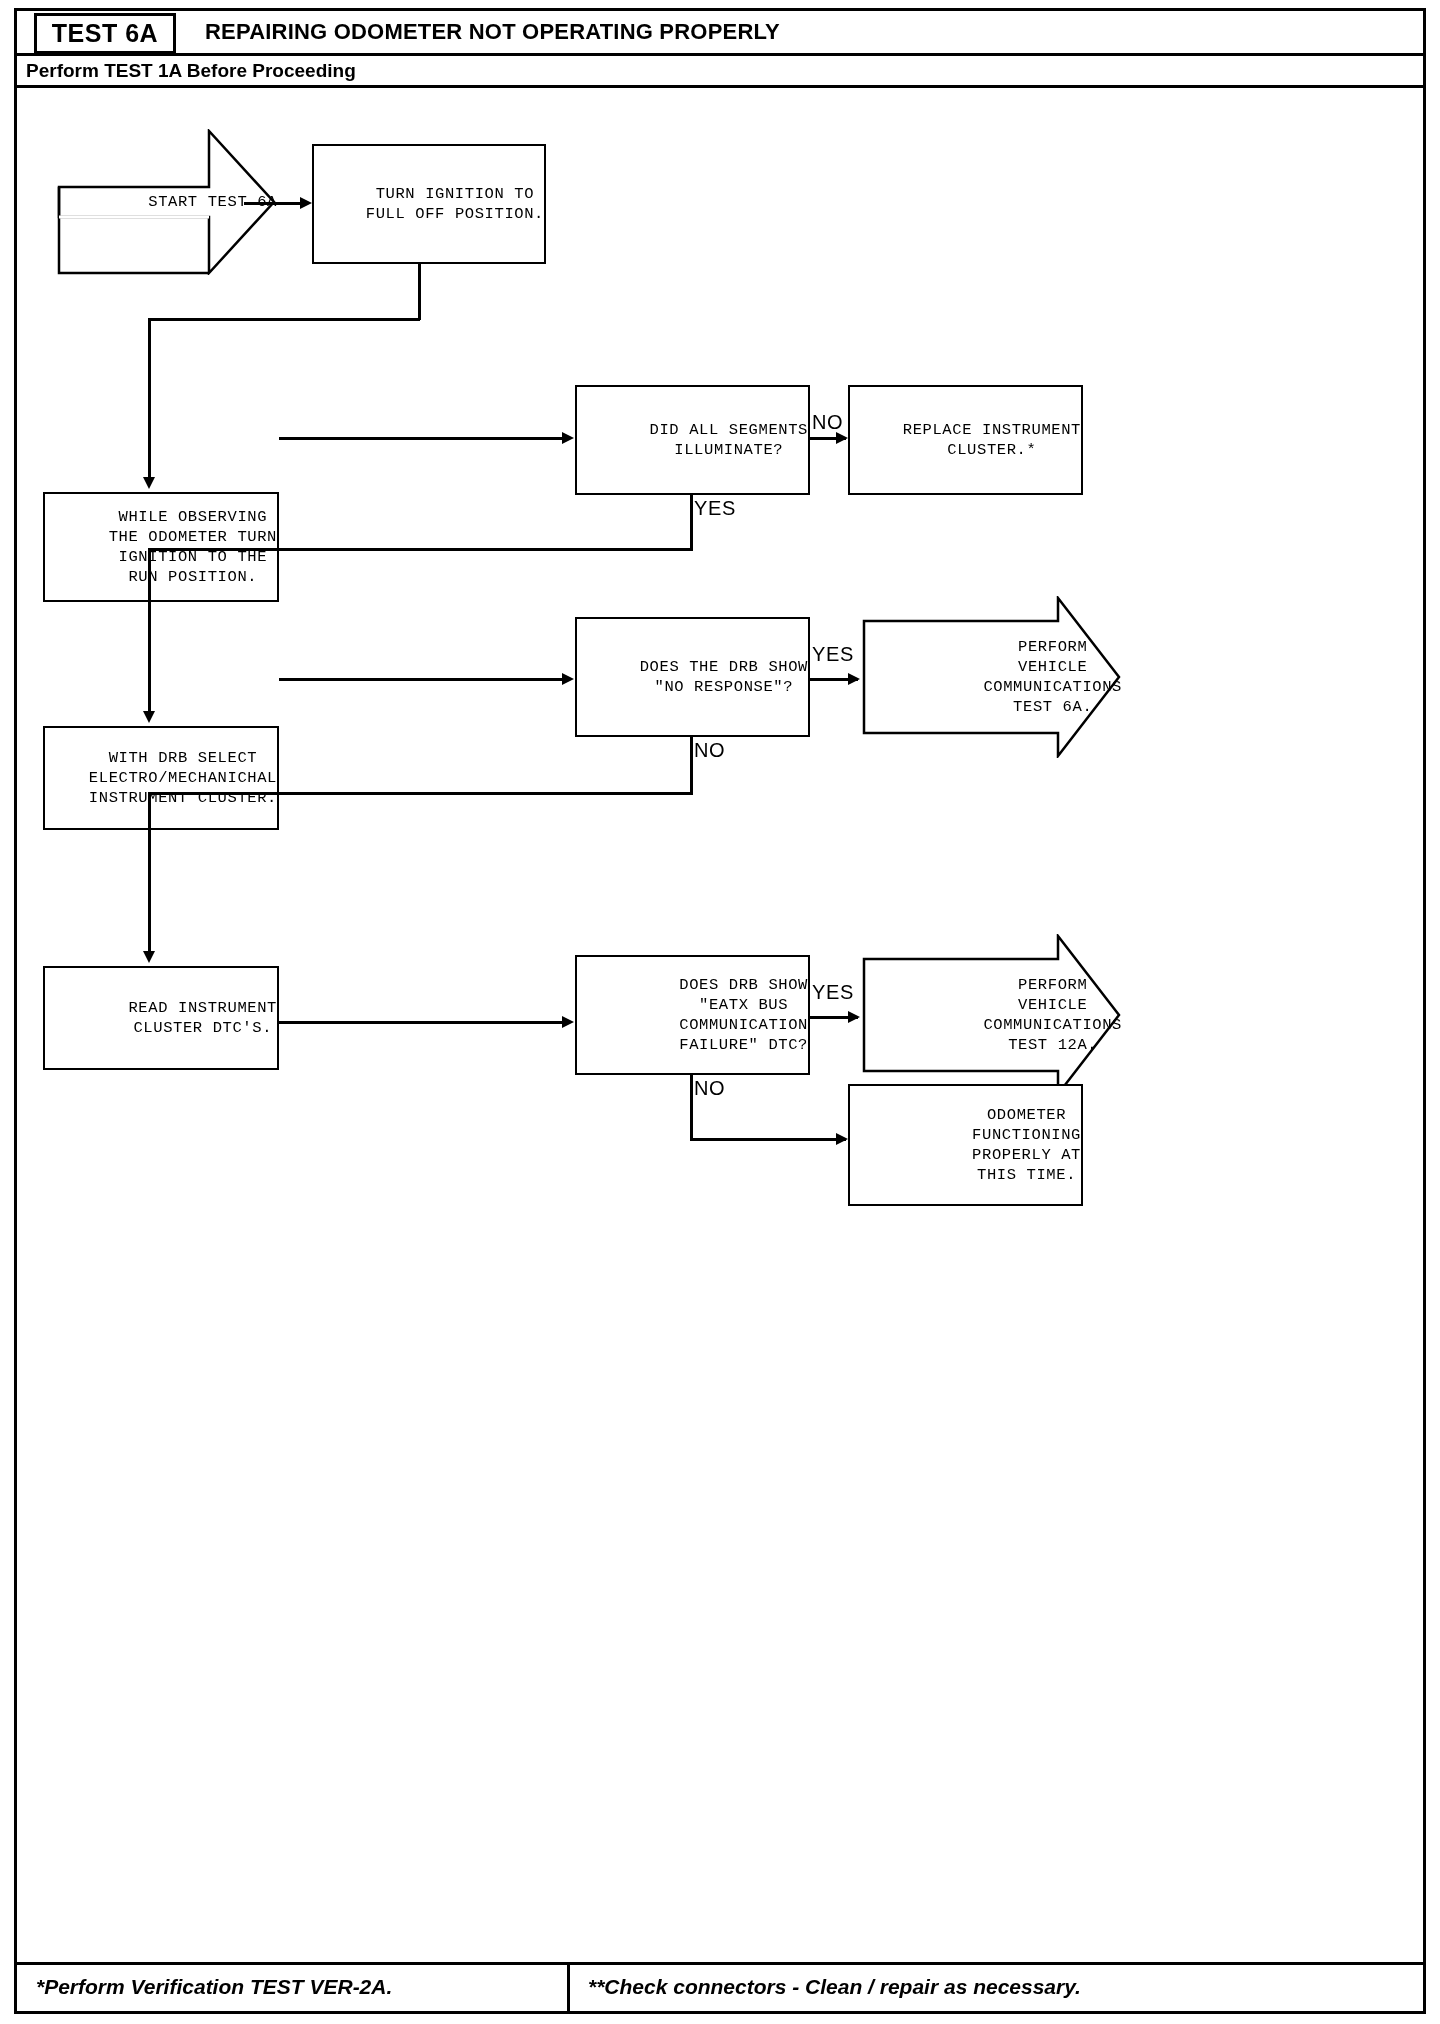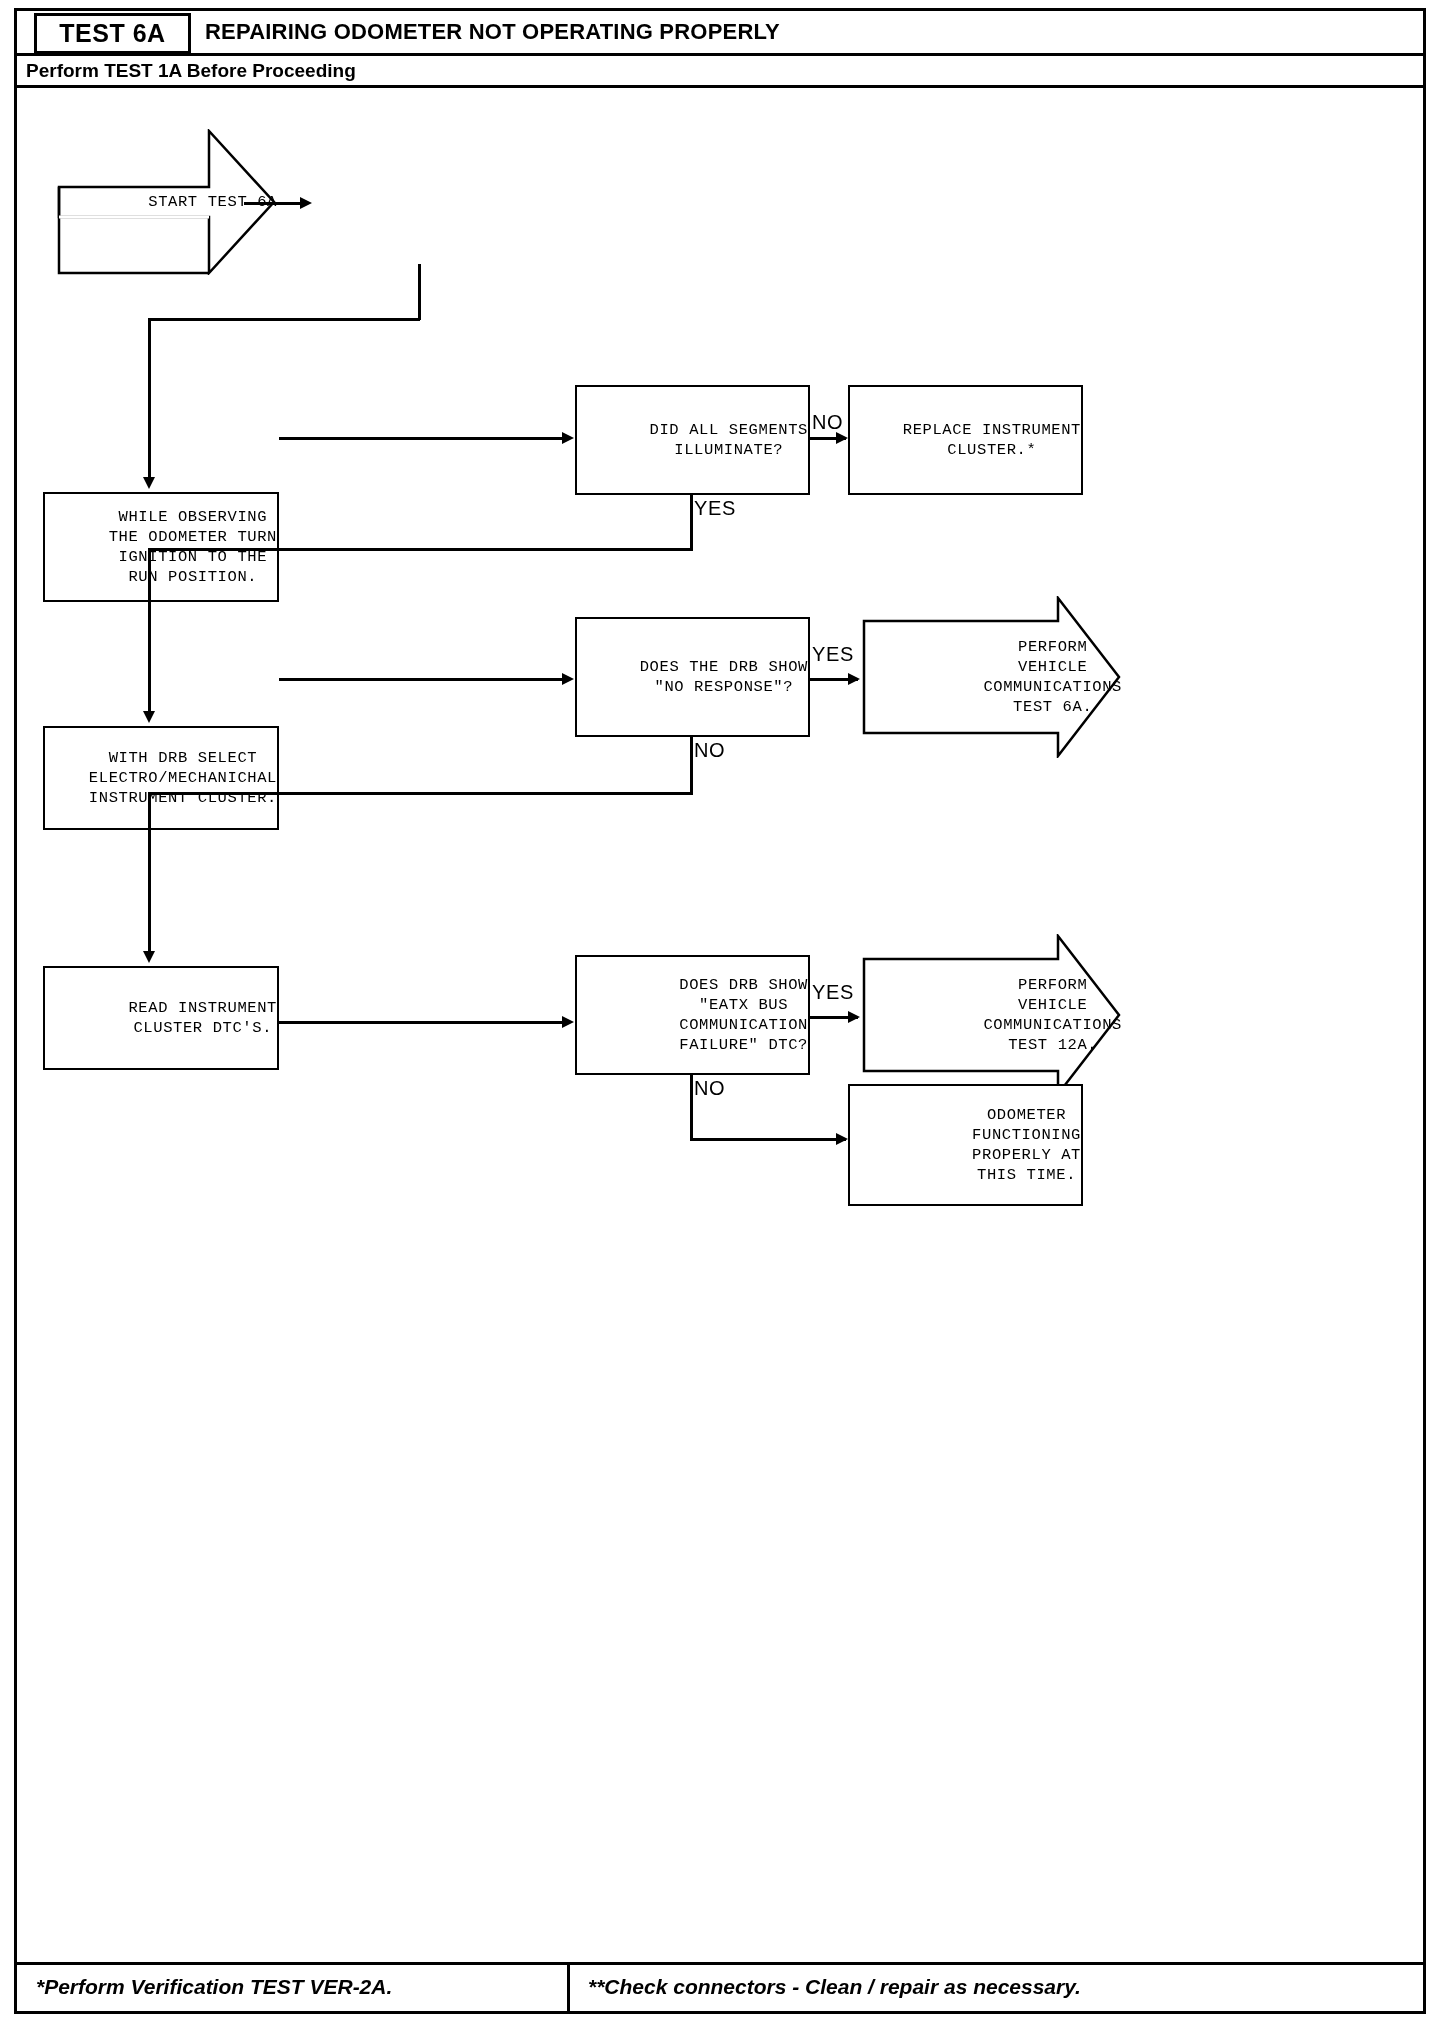--- a/index.html
+++ b/index.html
@@ -30,21 +30,21 @@
   .hdr-row{
     position:absolute;
     left:14px; top:8px;
     width:1412px; height:48px;
     box-sizing:border-box;
     border-bottom:3px solid #000;
   }
   .hdr-testbox{
     position:absolute;
     left:34px; top:13px;
-    width:157px; height:41px;
+    width:142px; height:41px;
     border:3px solid #000;
     box-sizing:border-box;
     display:flex; align-items:center; justify-content:center;
     font-weight:bold;
     font-size:25px;
     letter-spacing:0.5px;
   }
   .hdr-title{
     position:absolute;
     left:205px; top:19px;
@@ -170,20 +170,24 @@
       <path d="M2,58 L152,58 L152,2 L217,73 L152,144 L152,88 L2,88 L2,58 Z" fill="#fff" stroke="#000" stroke-width="2.5" stroke-linejoin="miter"></path>
       <path d="M2,58 L2,144 L152,144" fill="none" stroke="#000" stroke-width="2.5"></path>
       <path d="M2,88 L152,88" fill="none" stroke="#fff" stroke-width="3"></path>
     </svg>
     <div class="txt">START TEST 6A</div>
   </div>
 
   <div class="ln lnh" style="left:244px; top:202px; width:62px;"></div>
   <div class="ahead right" style="left:300px; top:197px;"></div>
 
+  <div class="node box" style="left:312px; top:144px; width:234px; height:120px;">
+    <div class="txt">TURN IGNITION TO
+FULL OFF POSITION.</div>
+  </div>
 
   <div class="ln lnv" style="left:418px; top:264px; height:56px;"></div>
   <div class="ln lnh" style="left:148px; top:318px; width:272px;"></div>
   <div class="ln lnv" style="left:148px; top:318px; height:160px;"></div>
   <div class="ahead down" style="left:143px; top:477px;"></div>
 
   <div class="node box" style="left:43px; top:492px; width:236px; height:110px;">
     <div class="txt">WHILE OBSERVING
 THE ODOMETER TURN
 IGNITION TO THE

